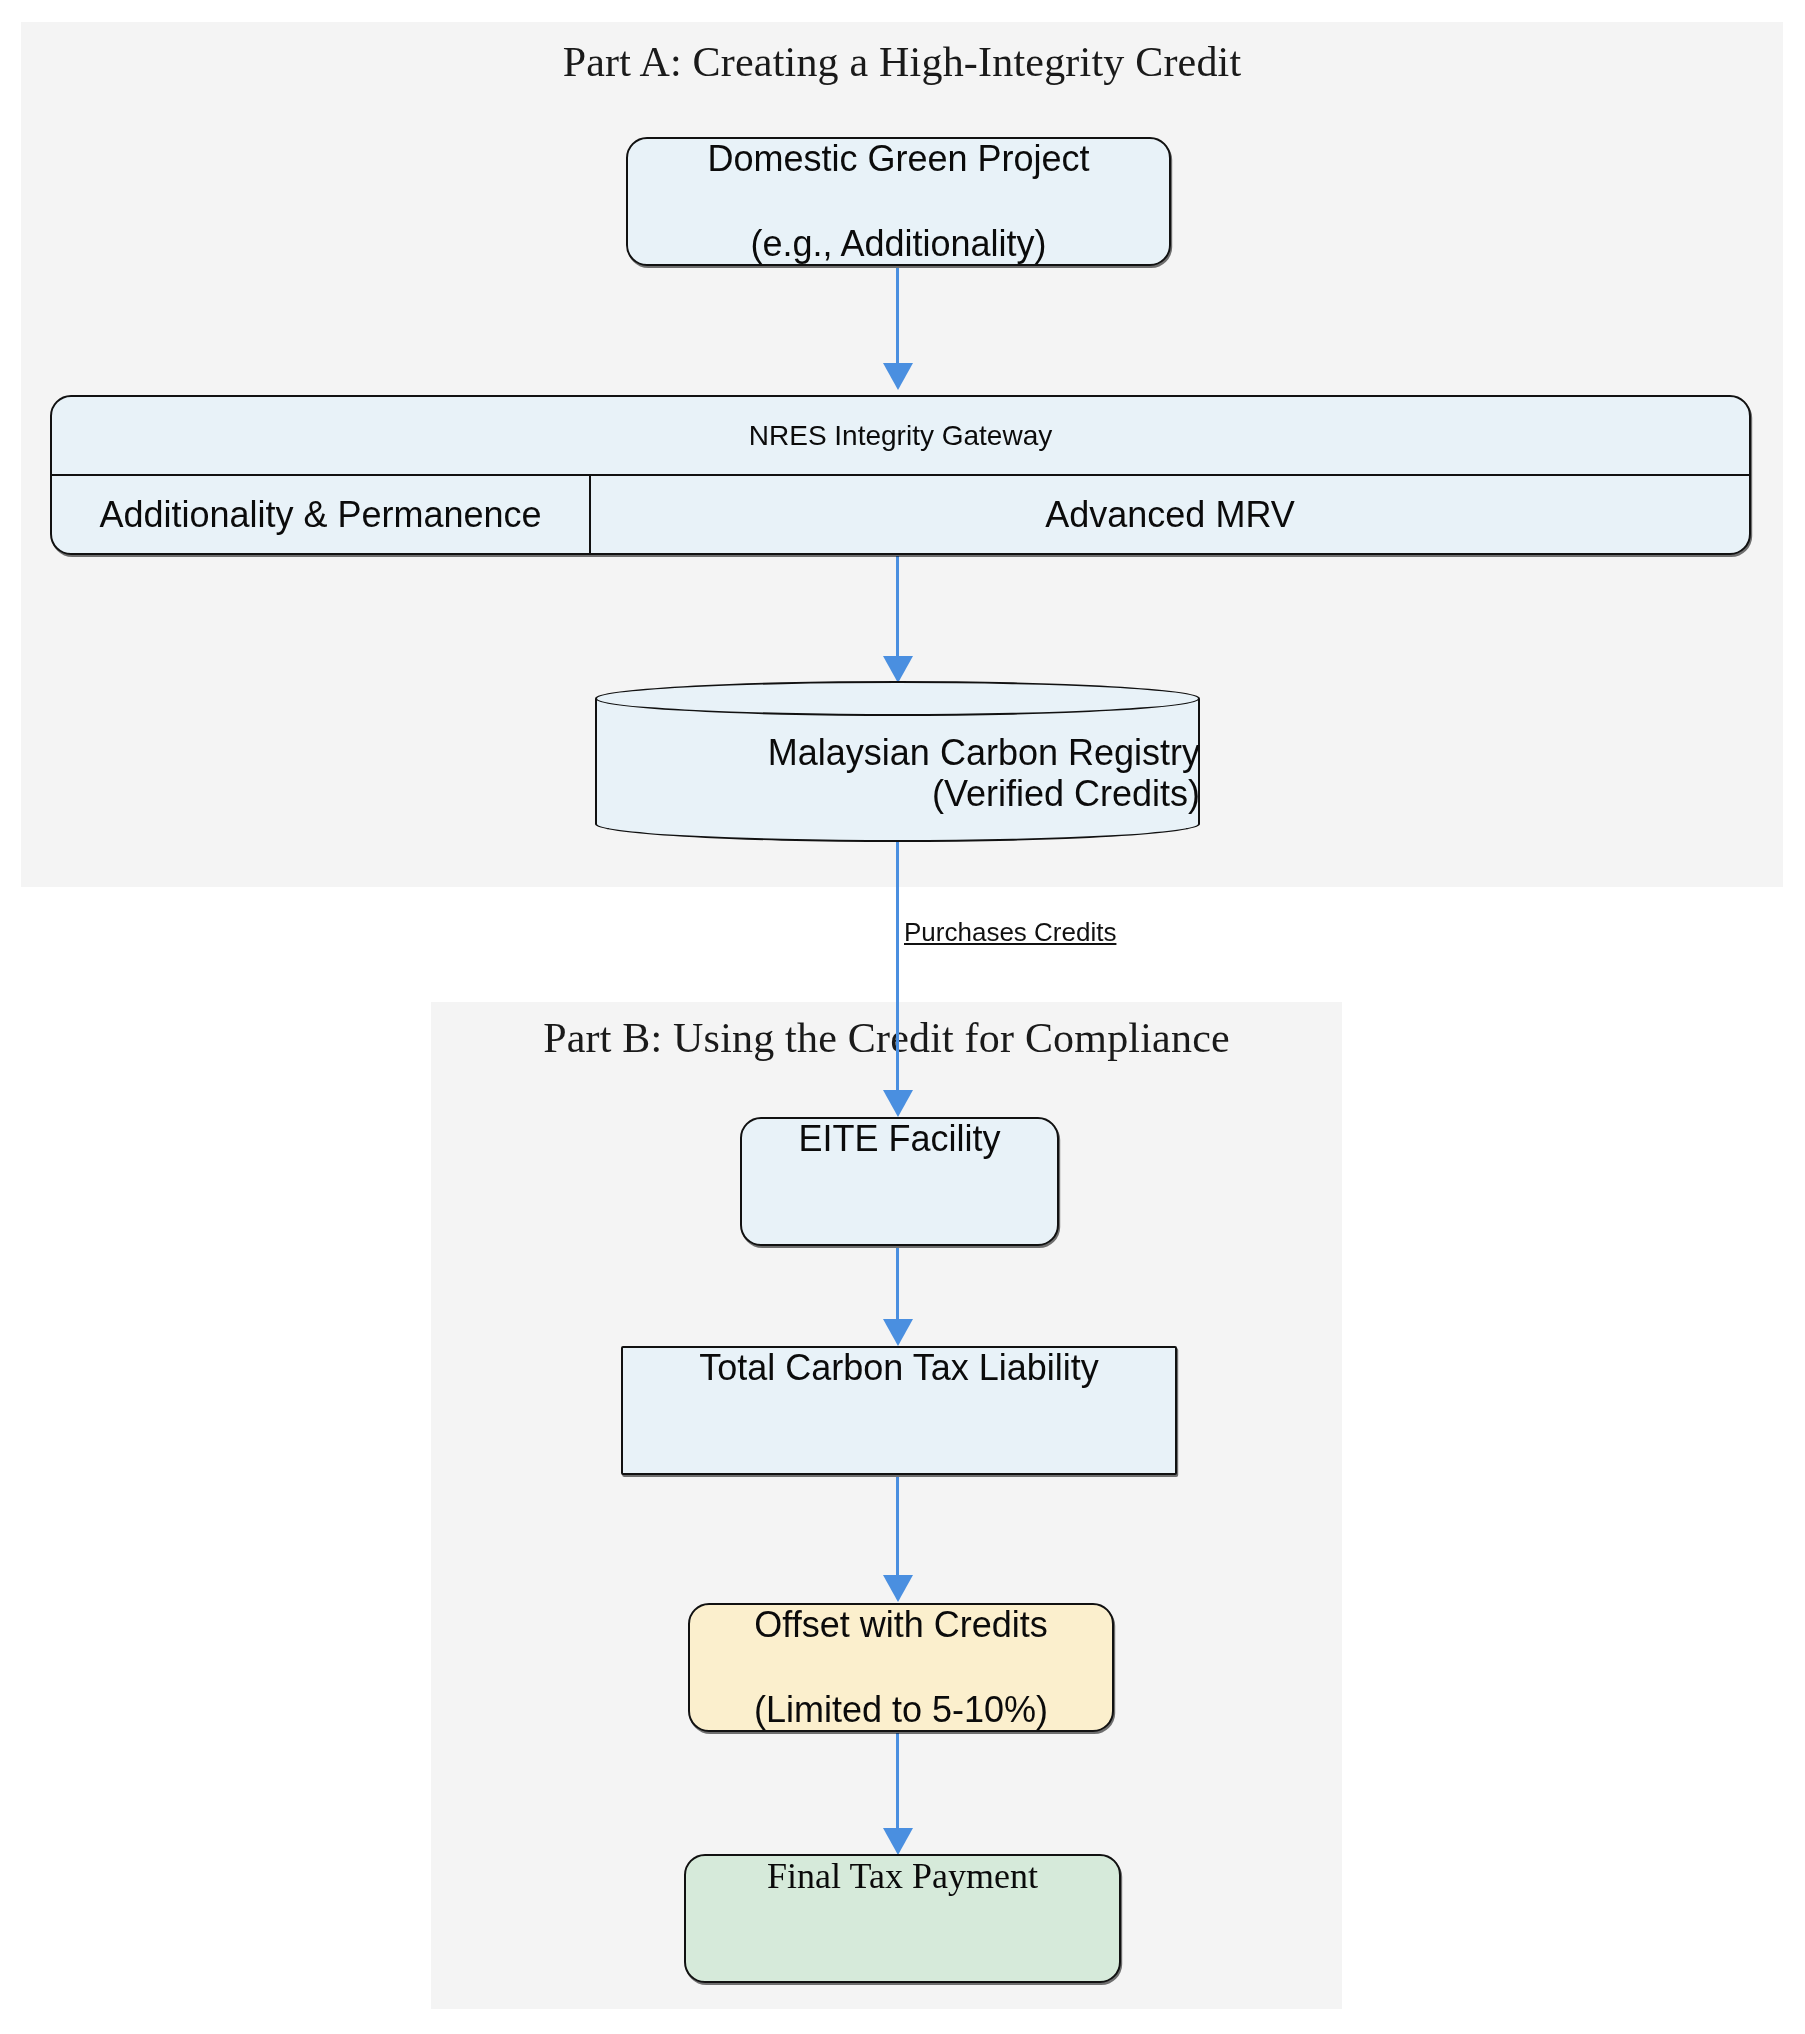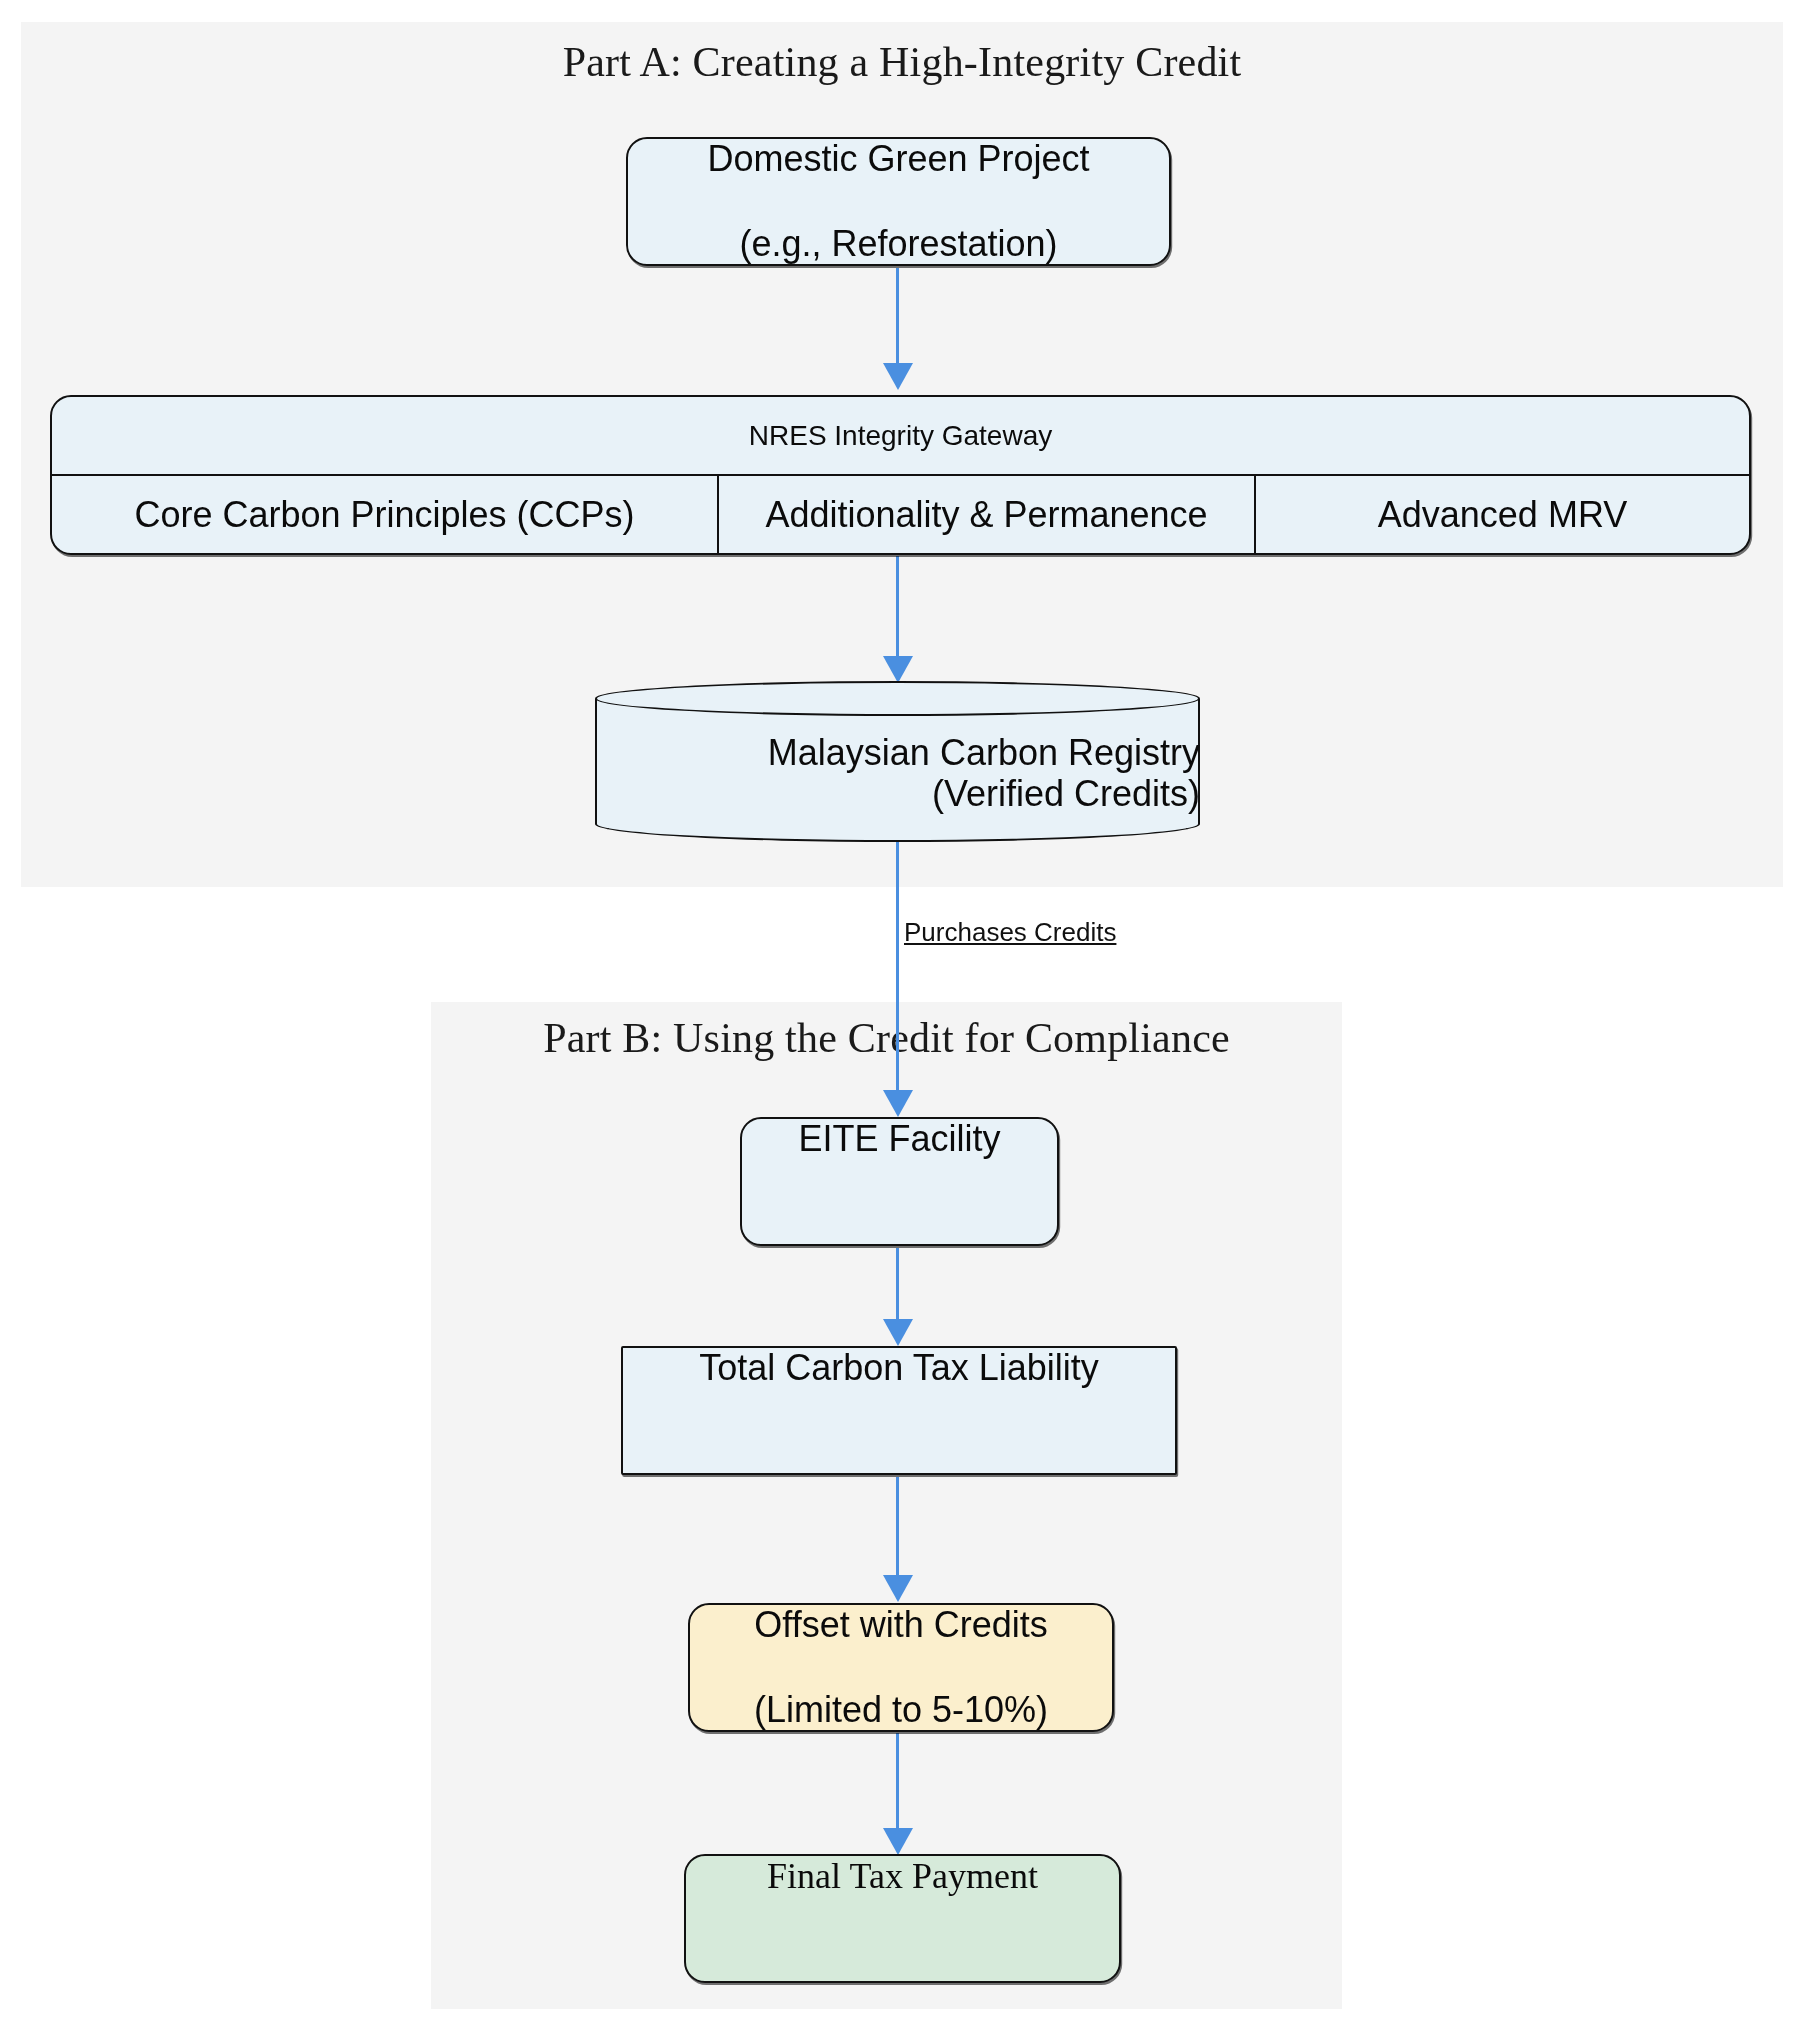--- a/index.html
+++ b/index.html
@@ -209,27 +209,26 @@
   <div class="arrowhead" style="left:883px; top:1319px;"></div>
 
   <div class="edge" style="left:896px; top:1477px; height:100px;"></div>
   <div class="arrowhead" style="left:883px; top:1575px;"></div>
 
   <div class="edge" style="left:896px; top:1733px; height:97px;"></div>
   <div class="arrowhead" style="left:883px; top:1828px;"></div>
 
   <div class="node" id="node-project">
     <span class="ln">Domestic Green Project</span>
-    <span class="ln">(e.g., Reforestation)</span>
+    <span class="ln">(e.g., Additionality)</span>
   </div>
 
   <div id="node-gateway">
     <div id="gateway-header">NRES Integrity Gateway</div>
     <div id="gateway-row">
-      <div class="gateway-cell" id="gw-cell-0">Core Carbon Principles (CCPs)</div>
       <div class="gateway-cell" id="gw-cell-1">Additionality &amp; Permanence</div>
       <div class="gateway-cell" id="gw-cell-2">Advanced MRV</div>
     </div>
   </div>
 
   <div id="node-registry-wrap">
     <div id="node-registry-body"></div>
     <div id="node-registry-top"></div>
     <div id="node-registry-label">
       <span class="ln">Malaysian Carbon Registry</span>

